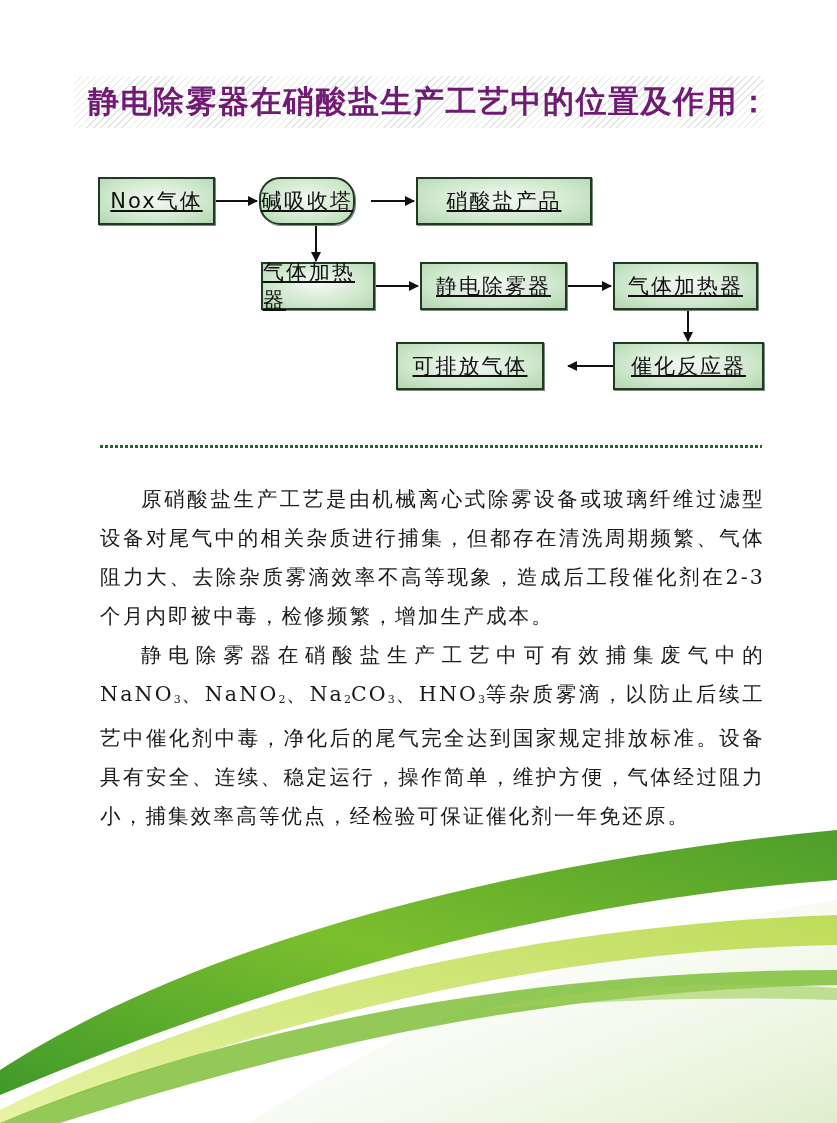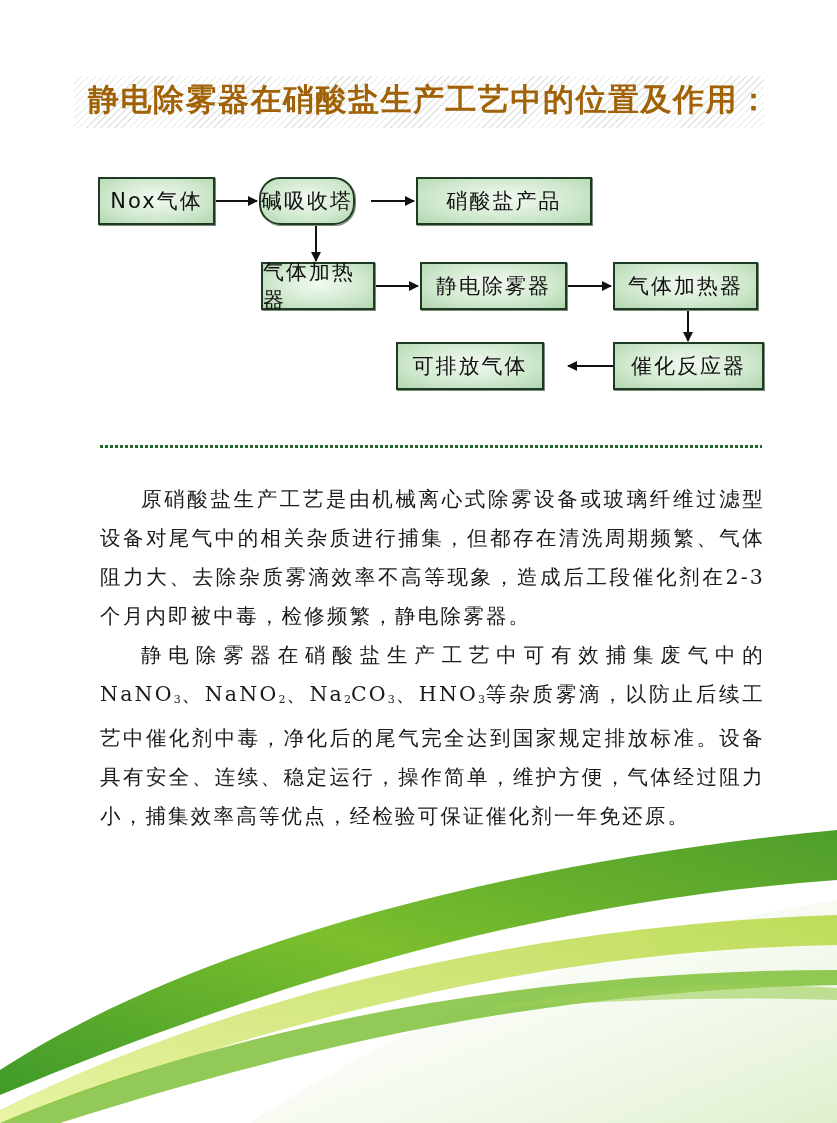--- a/index.html
+++ b/index.html
@@ -7,31 +7,32 @@
     width: 837px; height: 1123px; position: relative; overflow: hidden;
     background: #ffffff;
     font-family: "DejaVu Serif", "Liberation Serif", serif;
   }
   .title-band {
     position: absolute; left: 74px; top: 76px; width: 690px; height: 52px;
     background-image: repeating-linear-gradient(135deg, #e2e6e0 0px, #e2e6e0 1px, #ffffff 1px, #ffffff 5px);
   }
   .title {
     position: absolute; left: 88px; top: 80px; width: 680px; height: 44px;
-    font-family: Liberation Mono, monospace; font-weight: bold;
-    font-size: 31px; line-height: 44px; color: #a16207; letter-spacing: 1.5px;
+    font-family: Liberation Serif, serif; font-weight: bold;
+    font-size: 31px; line-height: 44px; color: #701a75; letter-spacing: 1.5px;
     white-space: nowrap;
   }
   .box {
     position: absolute; height: 48px; box-sizing: border-box;
     border: 2px solid #1f3a22;
     background: radial-gradient(ellipse at 50% 45%, #f3faf2 0%, #cfe8cd 60%, #b2d6b0 100%);
     font-family: "DejaVu Sans", sans-serif; font-size: 21px; color: #111;
     display: flex; align-items: center; justify-content: center; letter-spacing: 2px;
     box-shadow: 1px 1px 0 #7a8d7a;
+    text-decoration: underline;
   }
   .arrow-svg { position: absolute; left: 0; top: 0; width: 837px; height: 420px; pointer-events: none; }
   .dotline {
     position: absolute; left: 100px; top: 445px; width: 662px; height: 3px;
     background-image: repeating-linear-gradient(90deg, #1d6a27 0px, #1d6a27 3px, transparent 3px, transparent 5px);
   }
   .swoosh { position: absolute; left: 0; top: 820px; width: 837px; height: 303px; }
   .body-text {
     position: absolute; left: 100px; top: 480px; width: 665px;
     font-size: 20.5px; line-height: 39px; color: #1a1a1a;
@@ -89,15 +90,15 @@
     </linearGradient>
   </defs>
   <path d="M837,80 C640,110 420,190 250,303 L837,303 Z" fill="url(#bgfade)"></path>
   <path d="M0,250 C200,120 520,40 837,10 L837,60 C560,80 300,150 0,275 Z" fill="url(#g1)"></path>
   <path d="M0,290 C240,170 540,105 837,95 L837,125 C560,130 300,190 0,303 Z" fill="url(#g2)" opacity="0.9"></path>
   <path d="M0,303 C220,210 520,150 837,150 L837,165 C560,170 320,220 60,303 Z" fill="#7fbf3a" opacity="0.85"></path>
   <path d="M480,190 C600,165 720,160 837,168 L837,180 C720,176 600,180 480,190 Z" fill="#9dcf58" opacity="0.6"></path>
 </svg>
 
 <div class="body-text">
-  <p class="para">原硝酸盐生产工艺是由机械离心式除雾设备或玻璃纤维过滤型设备对尾气中的相关杂质进行捕集，但都存在清洗周期频繁、气体阻力大、去除杂质雾滴效率不高等现象，造成后工段催化剂在2-3个月内即被中毒，检修频繁，静电除雾器。</p>
+  <p class="para">原硝酸盐生产工艺是由机械离心式除雾设备或玻璃纤维过滤型设备对尾气中的相关杂质进行捕集，但都存在清洗周期频繁、气体阻力大、去除杂质雾滴效率不高等现象，造成后工段催化剂在2-3个月内即被中毒，检修频繁，增加生产成本。</p>
   <p class="para"><span>静电除雾器在硝酸盐生产工艺中可有效捕集废气中的</span><span>NaNO</span><span class="sub">3</span><span>、</span><span>NaNO</span><span class="sub">2</span><span>、</span><span>Na</span><span class="sub">2</span><span>CO</span><span class="sub">3</span><span>、</span><span>HNO</span><span class="sub">3</span><span>等杂质雾滴，以防止后续工艺中催化剂中毒，净化后的尾气完全达到国家规定排放标准。设备具有安全、连续、稳定运行，操作简单，维护方便，气体经过阻力小，捕集效率高等优点，经检验可保证催化剂一年免还原。</span></p>
 </div>
 
 </body></html>

